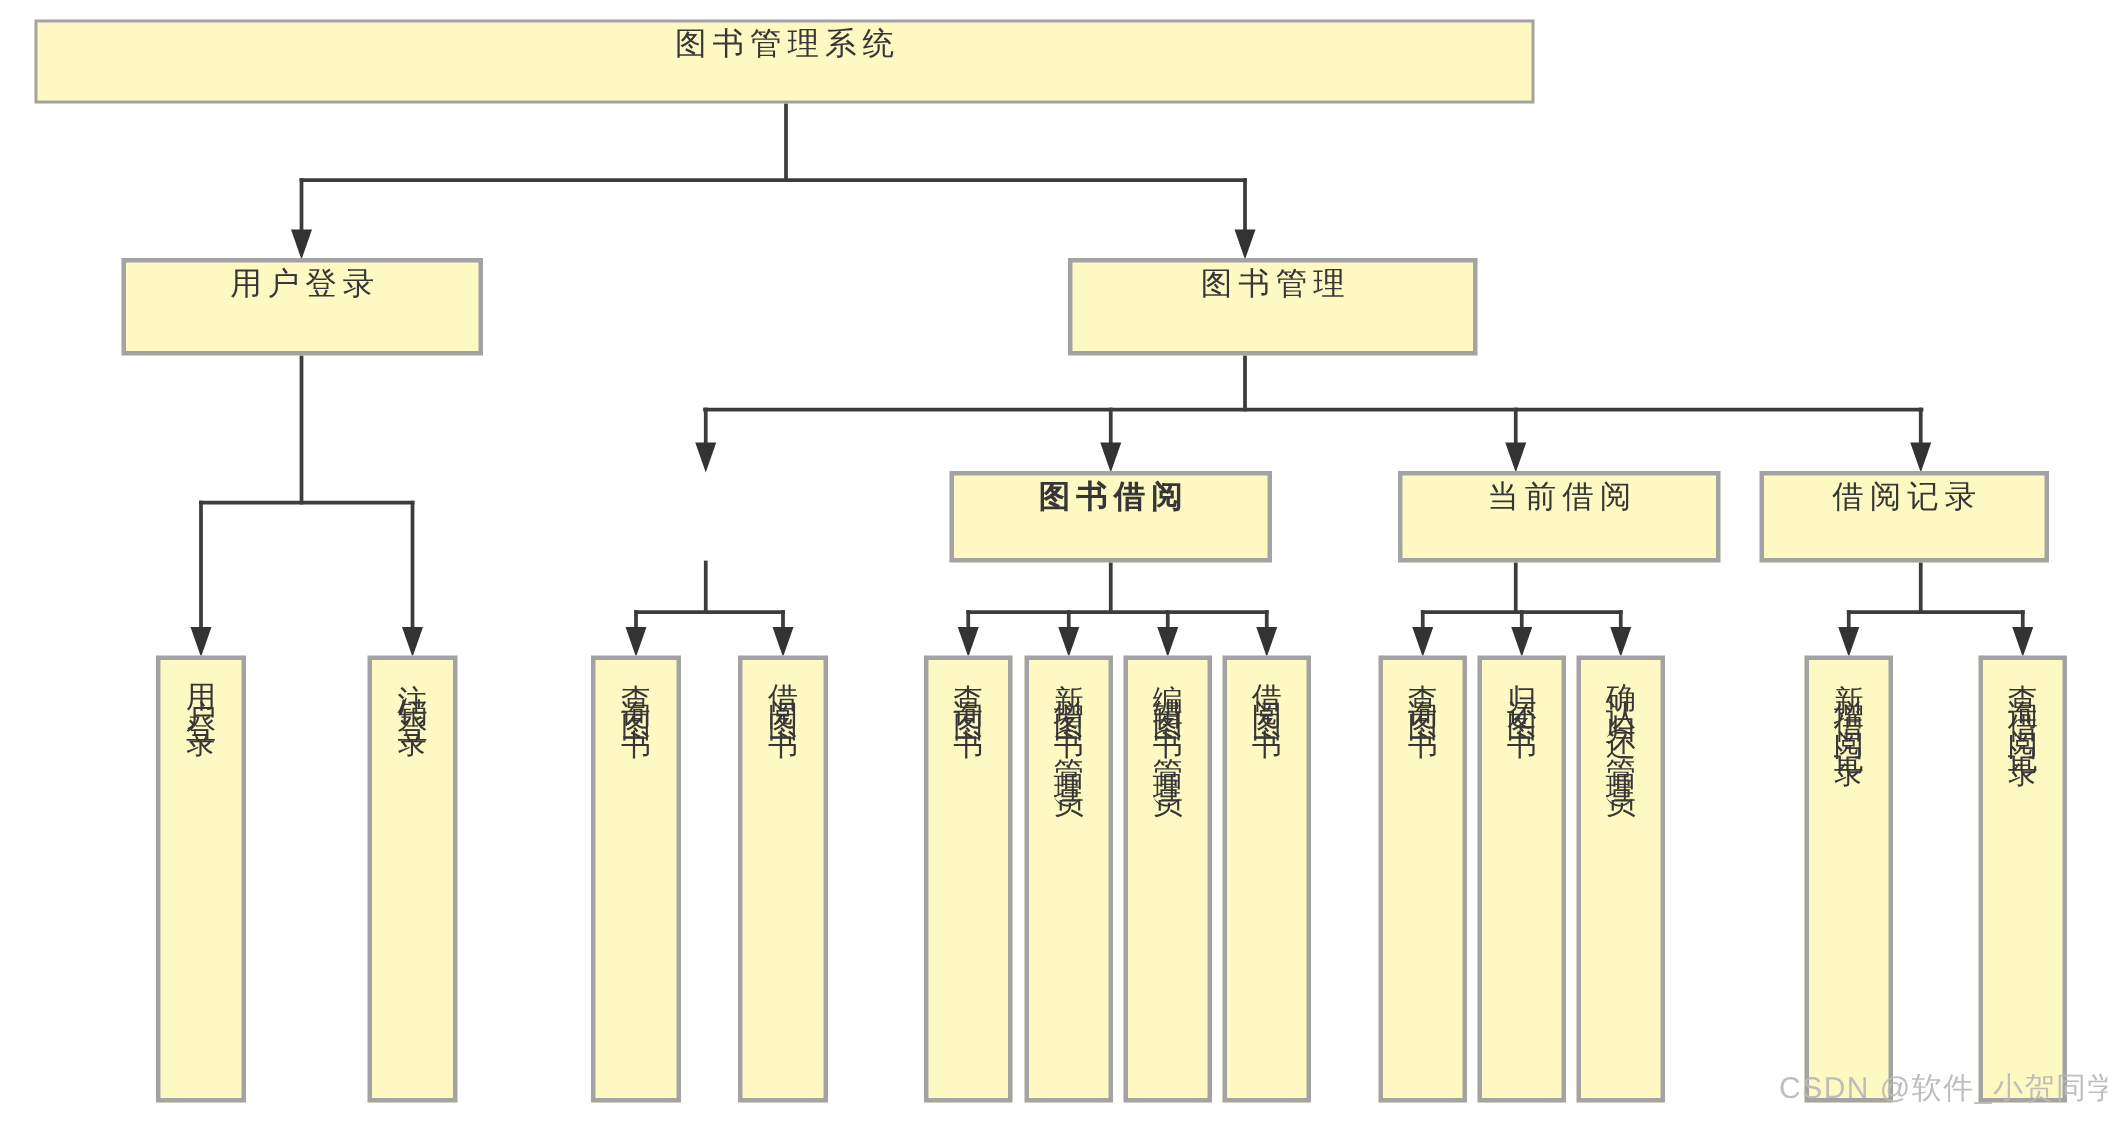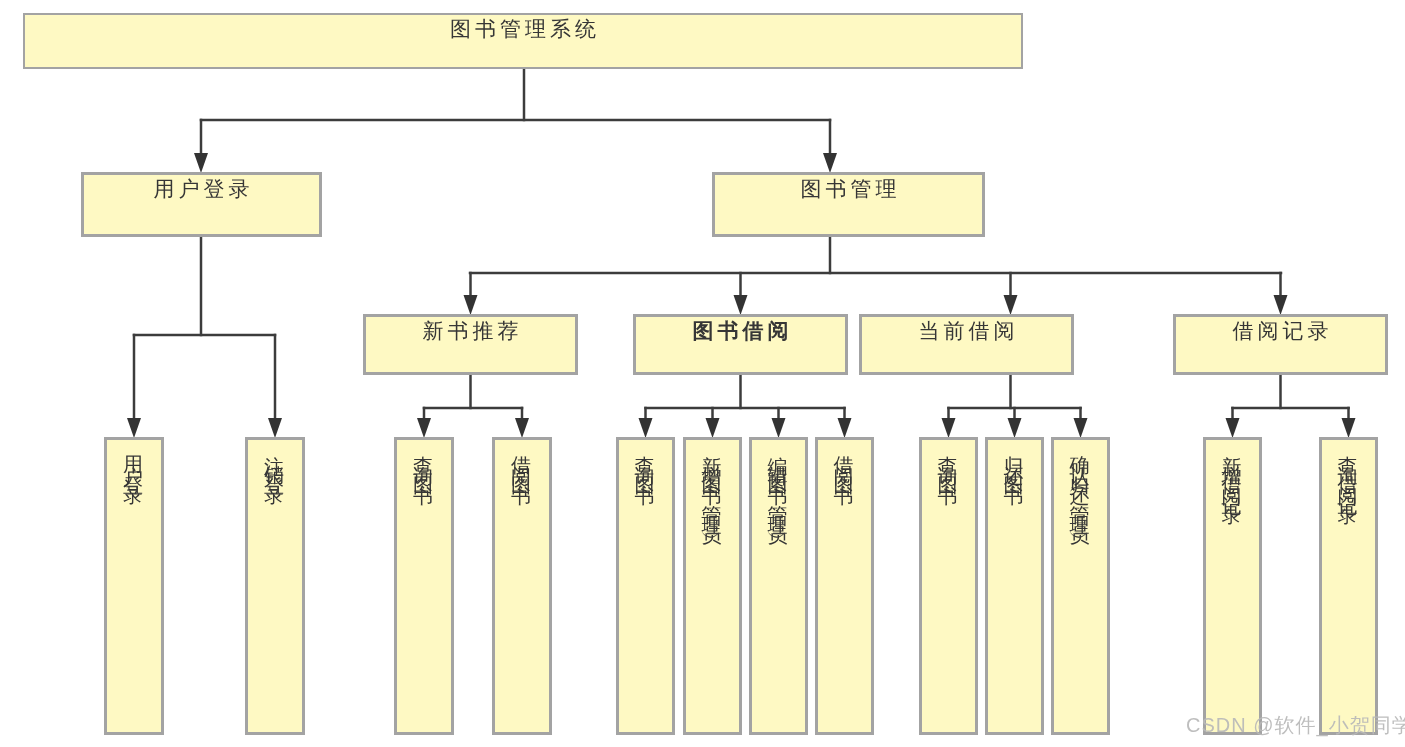--- a/index.html
+++ b/index.html
@@ -149,30 +149,27 @@
     <span class="hlabel">图书管理系统</span>
   </div>
 
   <div class="node" style="left:81px; top:172px; width:241px; height:65px;">
     <span class="hlabel">用户登录</span>
   </div>
   <div class="node" style="left:712px; top:172px; width:273px; height:65px;">
     <span class="hlabel">图书管理</span>
   </div>
 
-  <div class="node" style="left:363px; top:314px; width:215px; height:61px;">
-    <span class="hlabel">新书推荐</span>
-  </div>
   <div class="node" style="left:633px; top:314px; width:215px; height:61px;font-weight:bold;">
     <span class="hlabel">图书借阅</span>
   </div>
-  <div class="node" style="left:859px; top:314px; width:215px; height:61px;">
+  <div class="node" style="left:932px; top:314px; width:215px; height:61px;">
     <span class="hlabel">当前借阅</span>
   </div>
-  <div class="node" style="left:1173px; top:314px; width:215px; height:61px;">
+  <div class="node" style="left:1173px; top:314px; width:193px; height:61px;">
     <span class="hlabel">借阅记录</span>
   </div>
 
   <div class="node" style="left:104px; top:437px; width:60px; height:298px;">
     <span class="vlabel">用户登录</span>
   </div>
   <div class="node" style="left:245px; top:437px; width:60px; height:298px;">
     <span class="vlabel">注销登录</span>
   </div>
 

